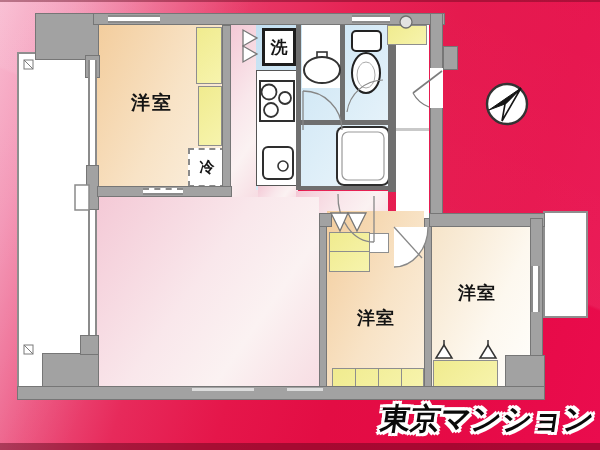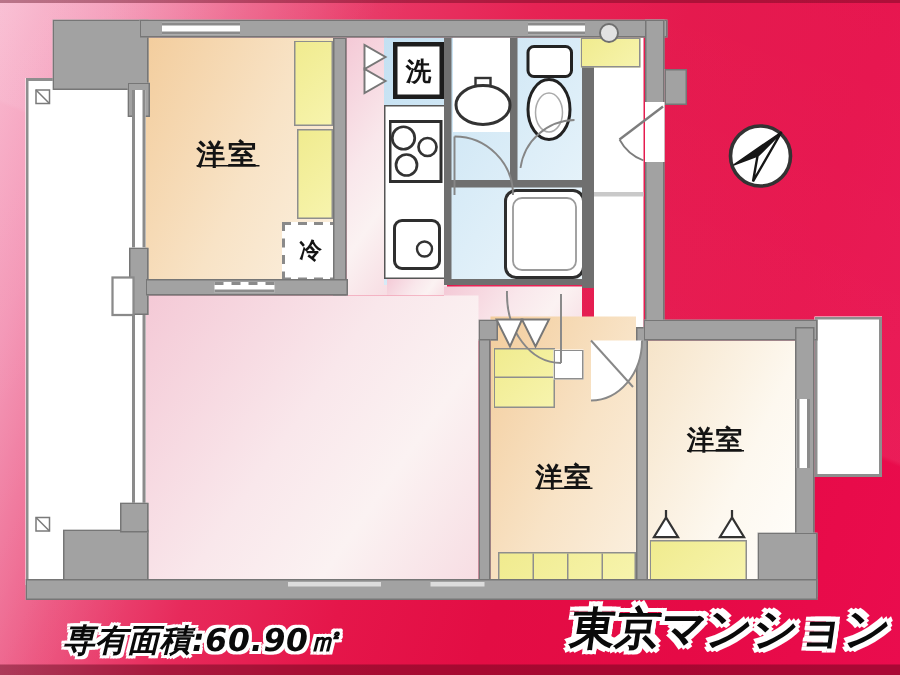--- a/index.html
+++ b/index.html
@@ -24,21 +24,21 @@
   .floor-peach{position:absolute;background:linear-gradient(115deg,#f3cd9d 0%,#f8e3c6 55%,#fbf0e0 100%);}
   .floor-pink{position:absolute;background:linear-gradient(125deg,#f4c9d6 0%,#f9e7eb 45%,#fbf2f2 70%,#f7dde3 100%);}
   .floor-cream{position:absolute;background:linear-gradient(115deg,#f6e4c9 0%,#fdf8ef 60%,#fffefb 100%);}
   .floor-blue{position:absolute;background:linear-gradient(125deg,#c3e0f2 0%,#ddeef8 60%,#eef7fc 100%);}
   .floor-white{position:absolute;background:#fff;}
   .balcony{position:absolute;background:#fff;box-shadow:inset 0 0 0 2px #8e8e8e;}
   .closet{position:absolute;background:linear-gradient(135deg,#f0eb8e,#f7f4ae);box-shadow:inset 0 0 0 1px #8e8e8e;}
   .fixture{position:absolute;background:#fff;box-shadow:inset 0 0 0 2px #2e2e2e;}
   .nook{position:absolute;background:#fff;box-shadow:inset 0 0 0 1px #8e8e8e;}
   .dashbox{position:absolute;background:#fff;border:2px dashed #8a8a8a;box-sizing:border-box;}
-  .room-label{position:absolute;color:#141414;font-weight:bold;text-align:center;white-space:nowrap;text-decoration:underline;}
+  .room-label{position:absolute;color:#141414;font-weight:bold;text-align:center;white-space:nowrap;}
   .fix-label{position:absolute;color:#141414;font-weight:bold;text-align:center;}
   .outline-white{text-shadow:2px 0 0 #fff,-2px 0 0 #fff,0 2px 0 #fff,0 -2px 0 #fff,2px 2px 0 #fff,-2px -2px 0 #fff,2px -2px 0 #fff,-2px 2px 0 #fff;}
   .footer-area{position:absolute;left:42px;top:413px;font-size:21px;font-weight:800;font-style:italic;color:#0a0a0a;letter-spacing:.5px;}
   .footer-brand{position:absolute;left:358px;top:399px;width:236px;text-align:right;font-size:30px;font-weight:800;color:#0a0a0a;transform:skewX(-8deg);letter-spacing:0px;
     text-shadow:3px 0 0 #fff,-3px 0 0 #fff,0 3px 0 #fff,0 -3px 0 #fff,3px 3px 0 #fff,-3px -3px 0 #fff,3px -3px 0 #fff,-3px 3px 0 #fff,2px 2px 0 #fff;}
   svg{position:absolute;left:0;top:0;pointer-events:none;}
 </style>
 </head>
 <body>
 
@@ -207,18 +207,17 @@
       <polygon points="521,88 505,104 502,121" fill="#fff" stroke="#161616" stroke-width="1.6"></polygon>
     </g>
   </svg>
 
   <div class="room-label" style="left:112px;top:90px;width:80px;font-size:19px;letter-spacing:2px;">洋室</div>
   <div class="room-label" style="left:336px;top:306px;width:80px;font-size:18px;letter-spacing:1px;">洋室</div>
   <div class="room-label" style="left:437px;top:281px;width:80px;font-size:18px;letter-spacing:1px;">洋室</div>
   <div class="fix-label" style="left:262px;top:36px;width:34px;font-size:17px;">洗</div>
   <div class="fix-label" style="left:188px;top:158px;width:38px;font-size:15px;">冷</div>
 
-  <div class="footer-area outline-white">専有面積:60.90㎡</div>
   <div class="footer-brand">東京マンション</div>
 
   <div class="bg-bottom-shade"></div>
   <div class="bg-top-shade"></div>
 </div>
 
 </body></html>

